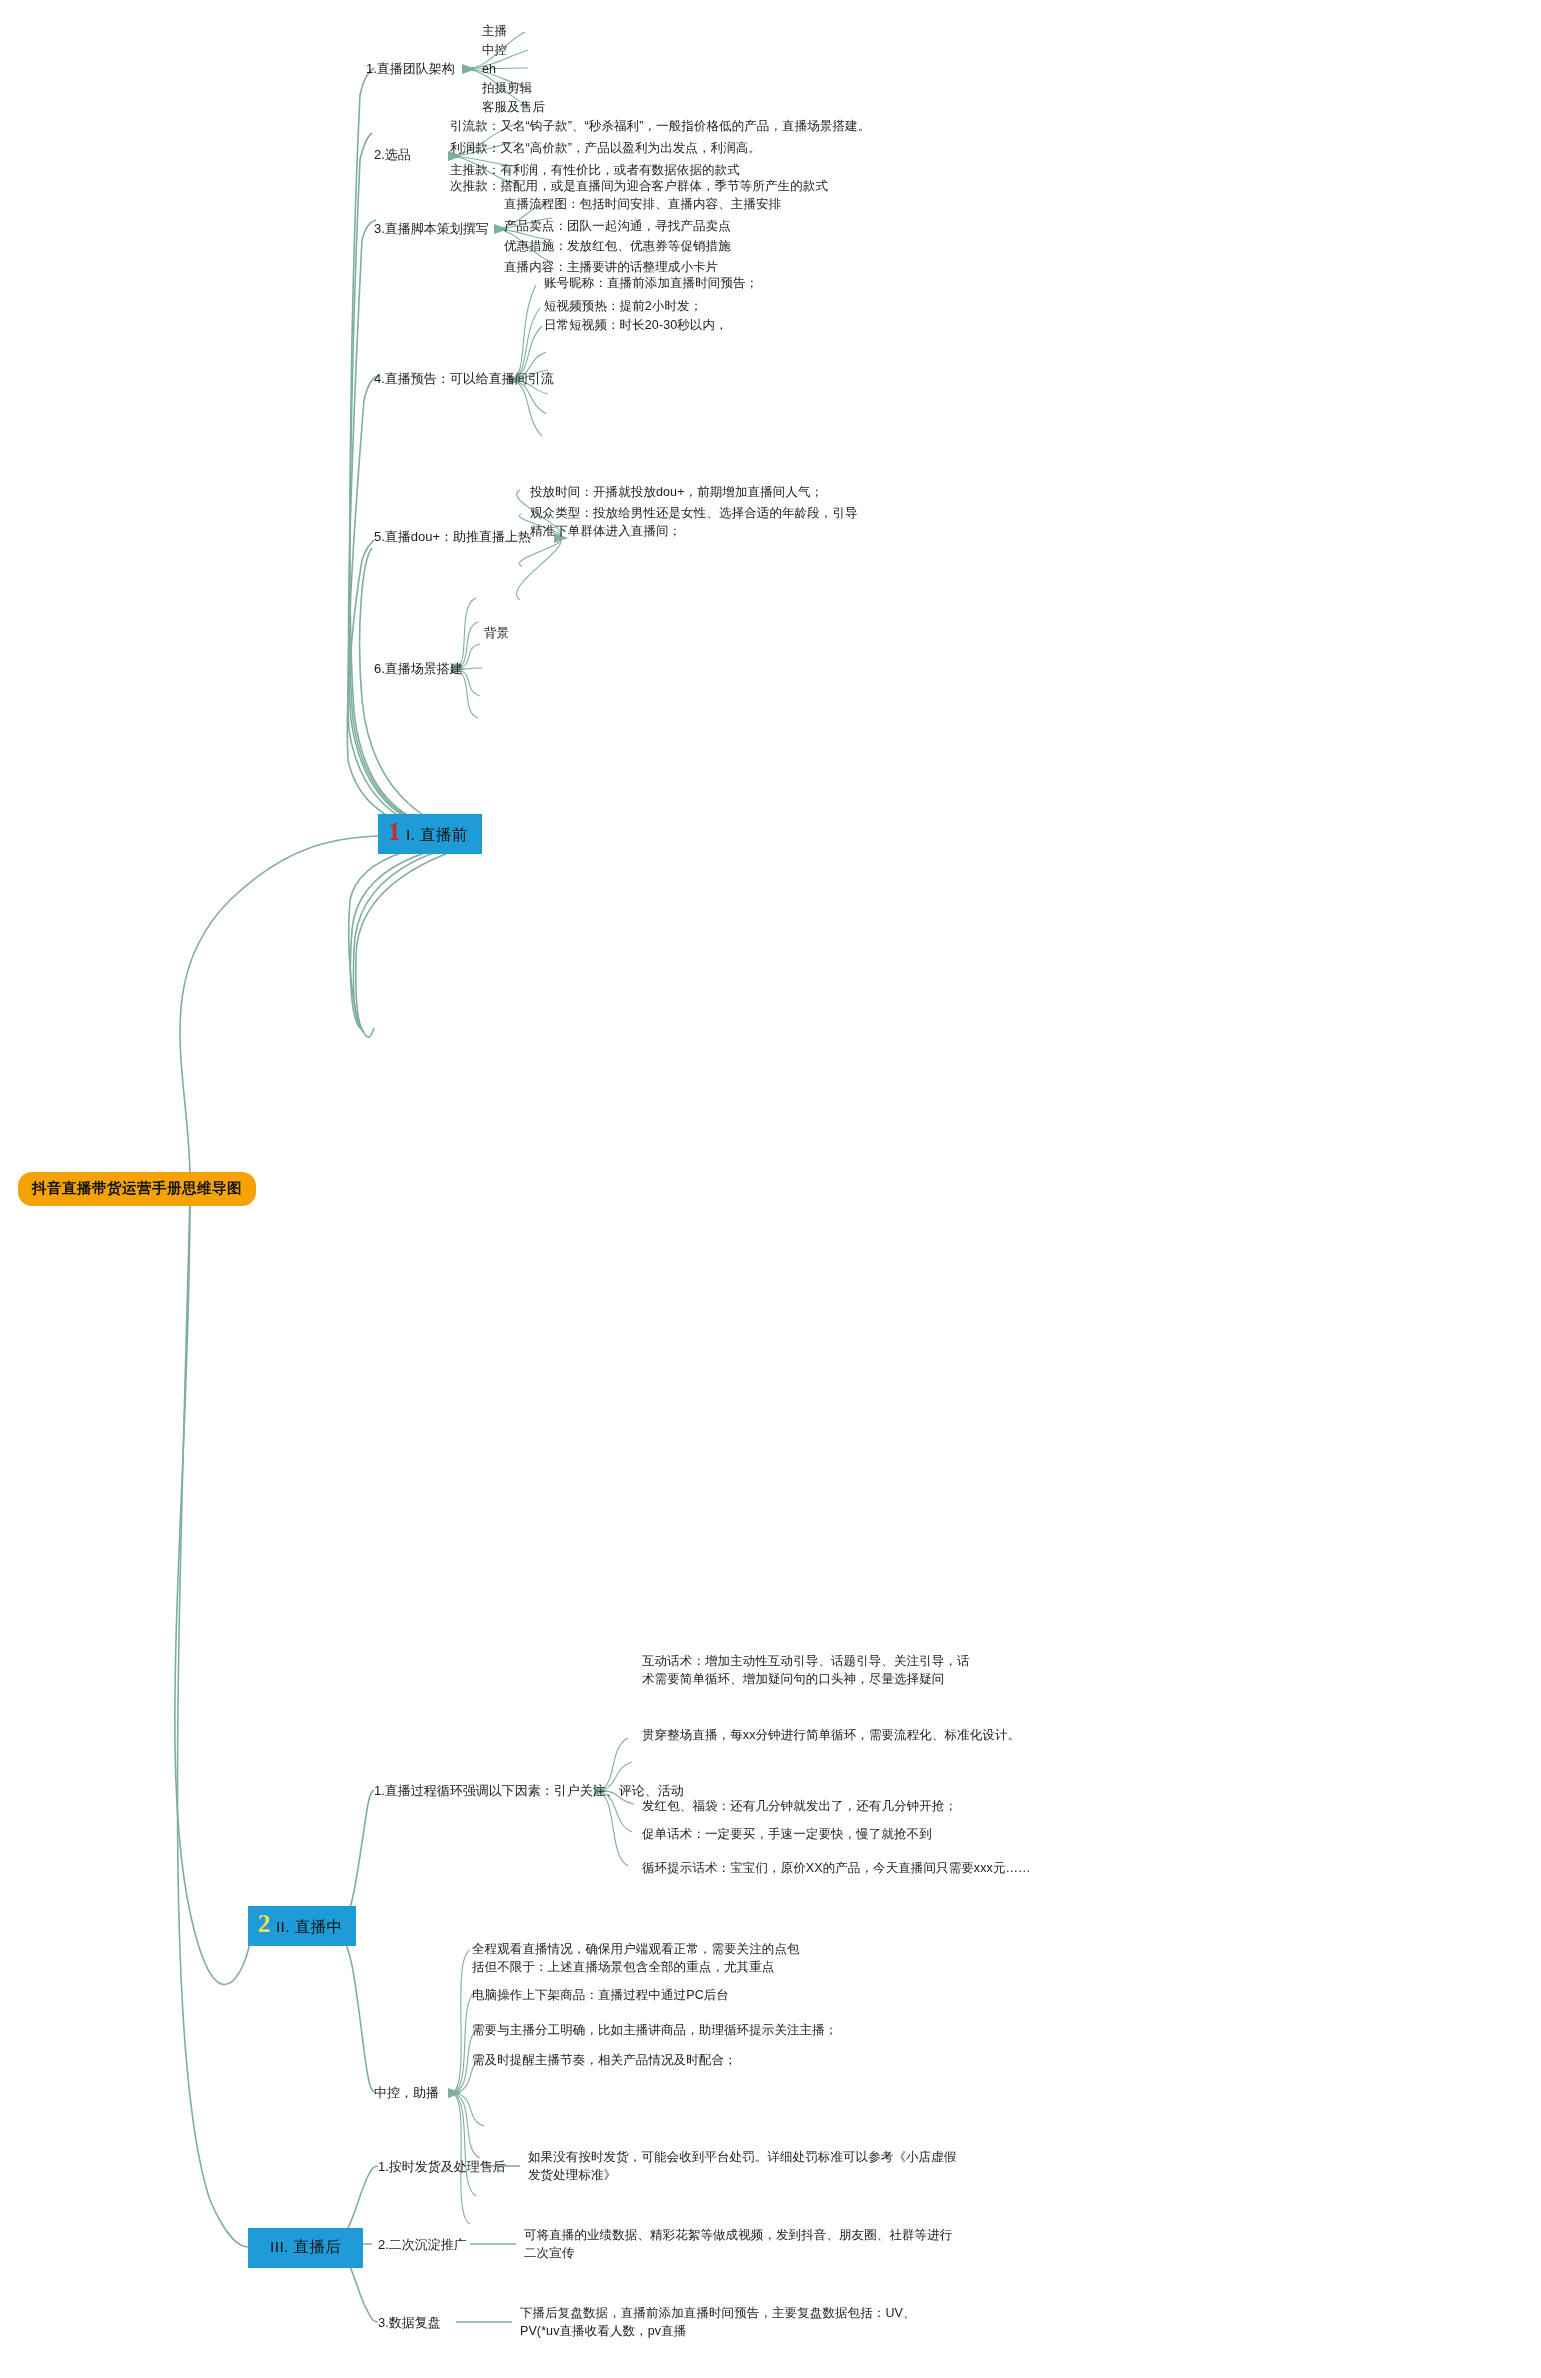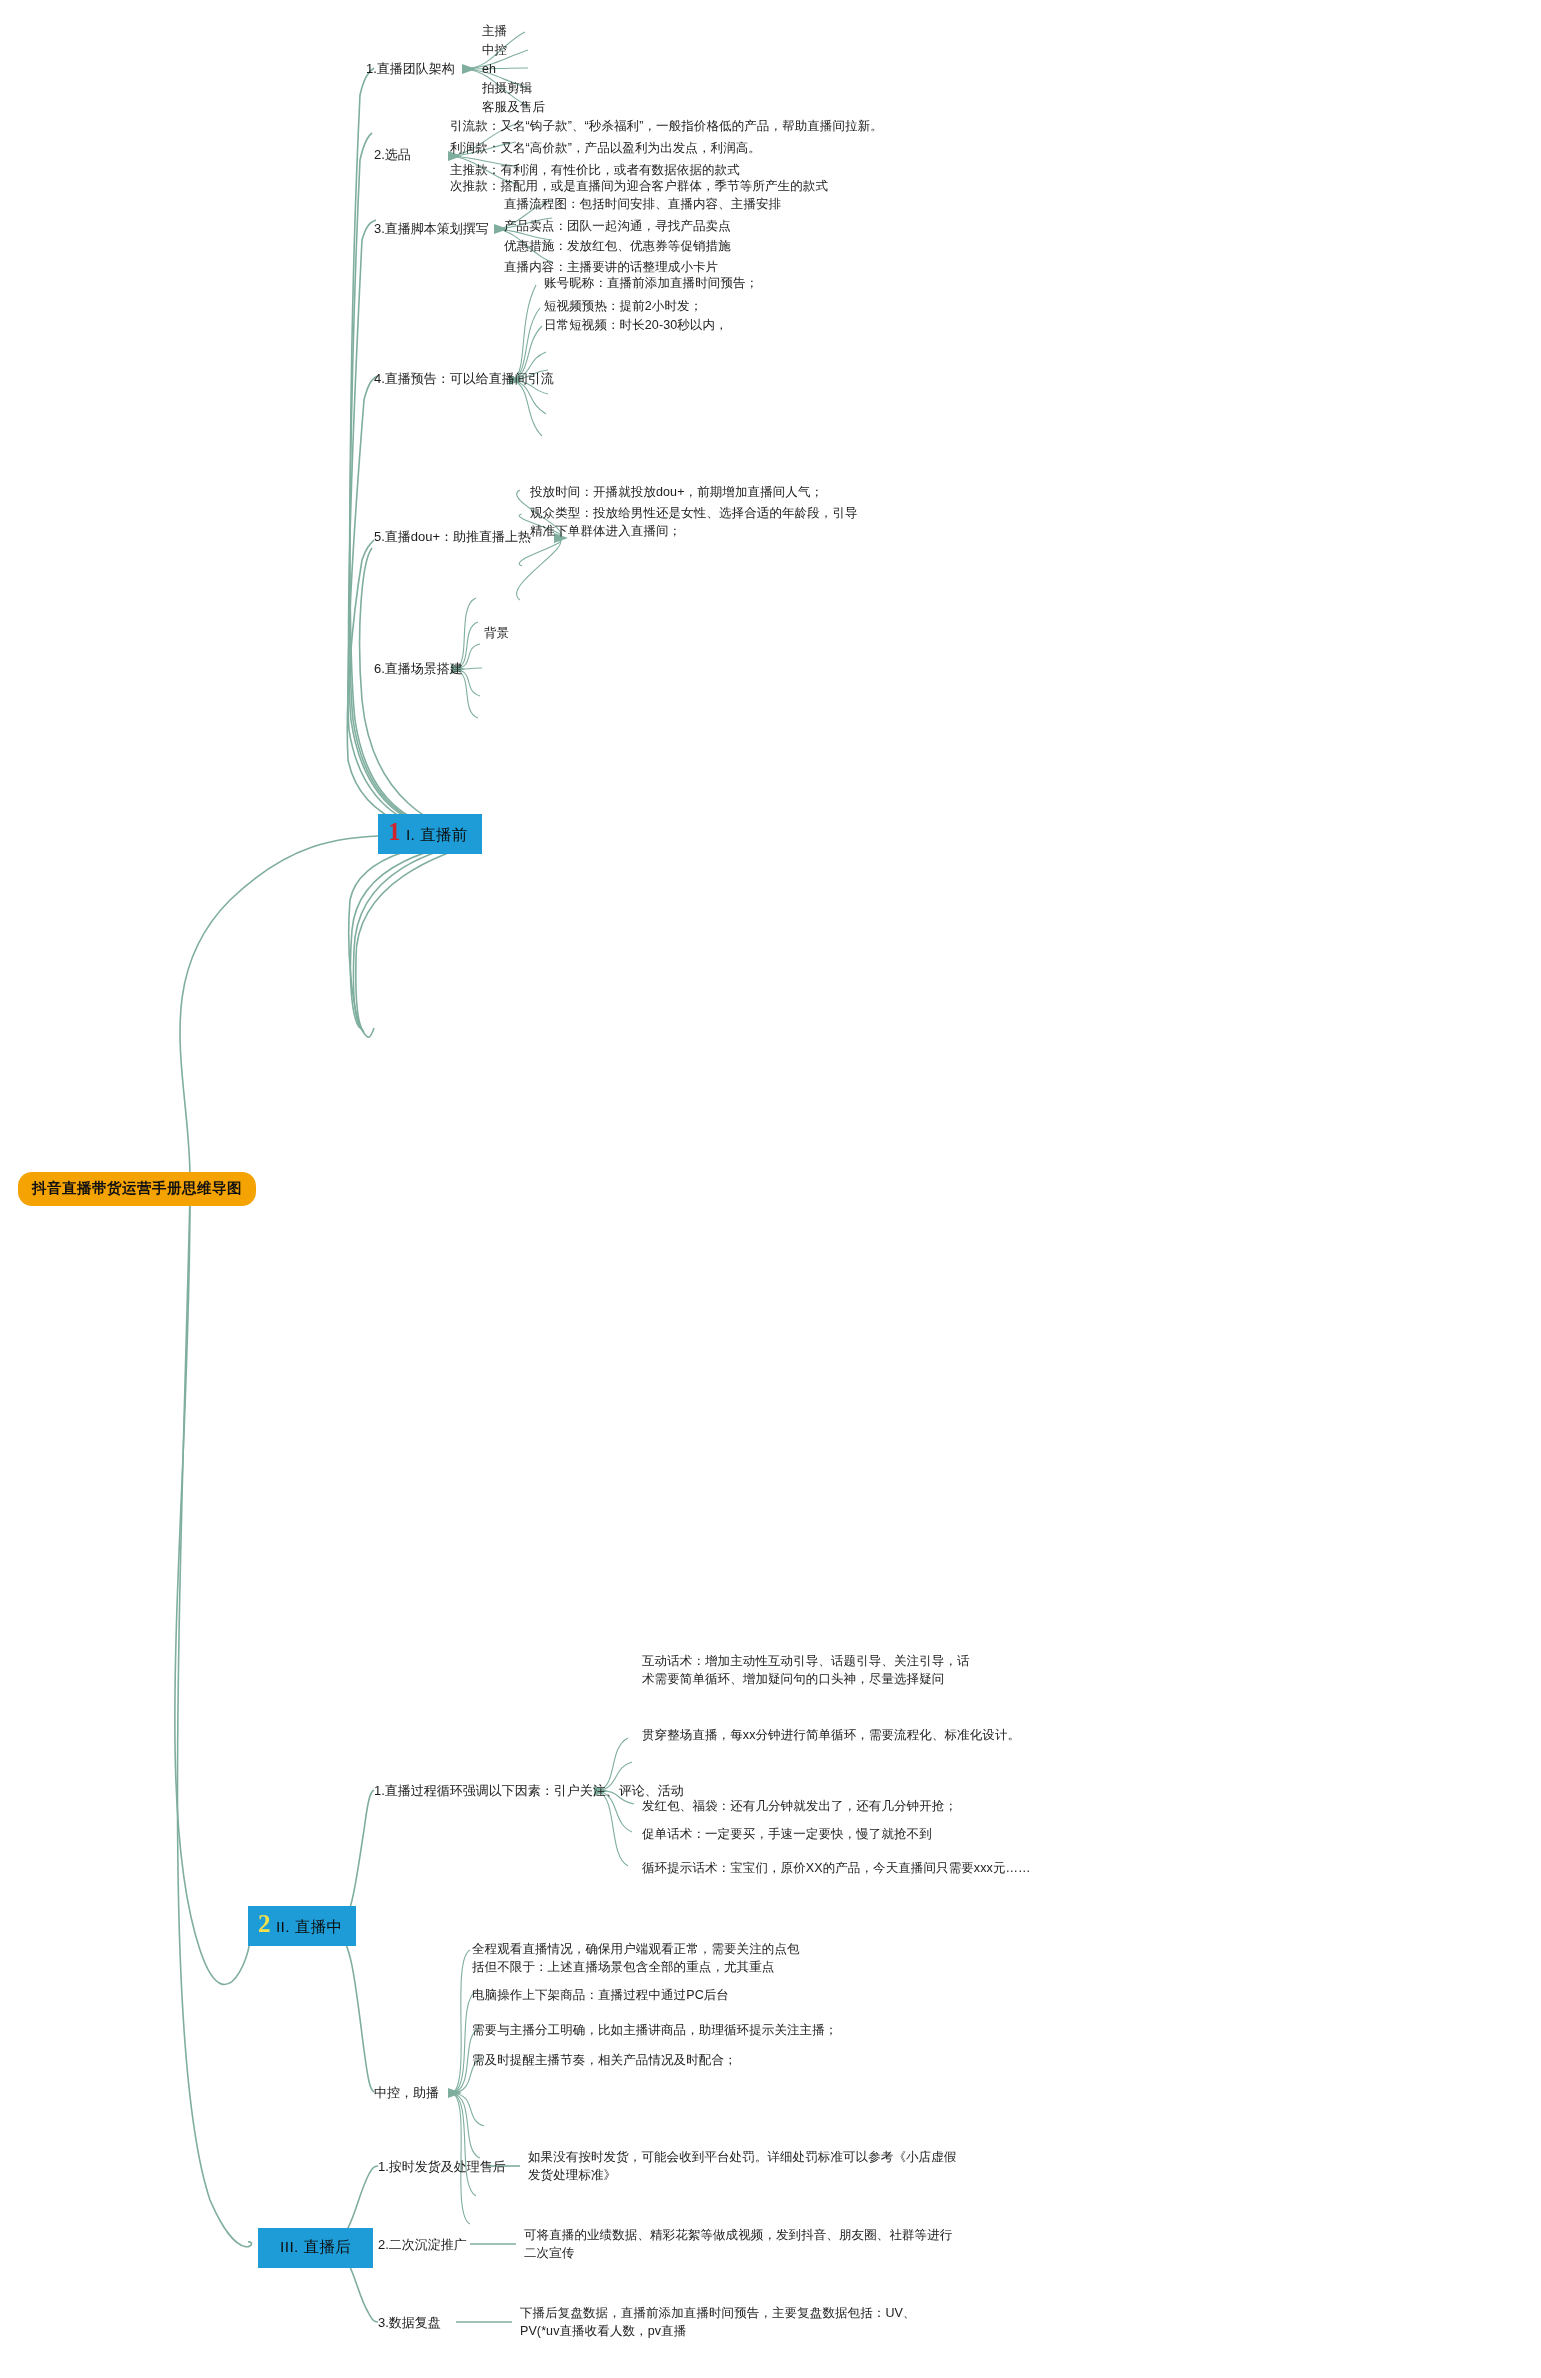--- a/index.html
+++ b/index.html
@@ -182,38 +182,38 @@
   <div class="lvl1" style="left:378px; top:814px;">
     <span class="num red">1</span>
     <span class="ttl">I. 直播前</span>
   </div>
 
   <div class="lvl1" style="left:248px; top:1906px;">
     <span class="num yellow">2</span>
     <span class="ttl">II. 直播中</span>
   </div>
 
-  <div class="lvl1 plain" style="left:258px; top:2228px;">
+  <div class="lvl1 plain" style="left:248px; top:2228px;">
     <span class="ttl">III. 直播后</span>
   </div>
 
   <div class="node branch" style="left:366px; top:60px;">1.直播团队架构</div>
   <div class="node branch" style="left:374px; top:146px;">2.选品</div>
   <div class="node branch" style="left:374px; top:220px;">3.直播脚本策划撰写</div>
   <div class="node branch" style="left:374px; top:370px;">4.直播预告：可以给直播间引流</div>
   <div class="node branch" style="left:374px; top:528px;">5.直播dou+：助推直播上热</div>
   <div class="node branch" style="left:374px; top:660px;">6.直播场景搭建</div>
 
   <div class="node leaf" style="left:482px; top:22px;">主播</div>
   <div class="node leaf" style="left:482px; top:41px;">中控</div>
   <div class="node leaf" style="left:482px; top:60px;">eh</div>
   <div class="node leaf" style="left:482px; top:79px;">拍摄剪辑</div>
   <div class="node leaf" style="left:482px; top:98px;text-align:right;">客服及售后</div>
 
-  <div class="node leaf" style="left:450px; top:117px;">引流款：又名“钩子款”、“秒杀福利”，一般指价格低的产品，帮助直播间拉新。</div>
+  <div class="node leaf" style="left:450px; top:117px;">引流款：又名“钩子款”、“秒杀福利”，一般指价格低的产品，直播场景搭建。</div>
   <div class="node leaf" style="left:450px; top:139px;">利润款：又名“高价款”，产品以盈利为出发点，利润高。</div>
   <div class="node leaf" style="left:450px; top:161px;">主推款：有利润，有性价比，或者有数据依据的款式</div>
   <div class="node leaf" style="left:450px; top:177px;">次推款：搭配用，或是直播间为迎合客户群体，季节等所产生的款式</div>
 
   <div class="node leaf" style="left:504px; top:195px;">直播流程图：包括时间安排、直播内容、主播安排</div>
   <div class="node leaf" style="left:504px; top:217px;">产品卖点：团队一起沟通，寻找产品卖点</div>
   <div class="node leaf" style="left:504px; top:237px;">优惠措施：发放红包、优惠券等促销措施</div>
   <div class="node leaf" style="left:504px; top:258px;">直播内容：主播要讲的话整理成小卡片</div>
 
   <div class="node leaf" style="left:544px; top:274px;">账号昵称：直播前添加直播时间预告；</div>

